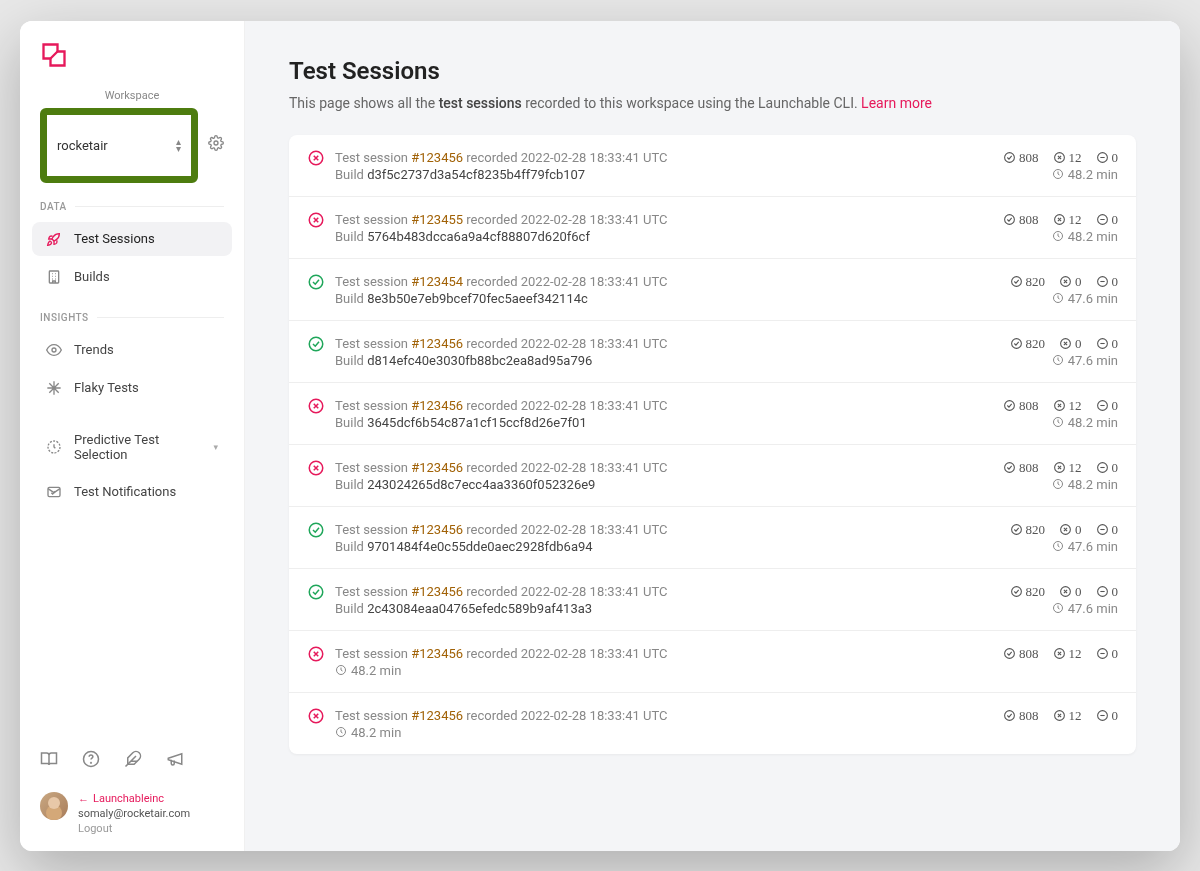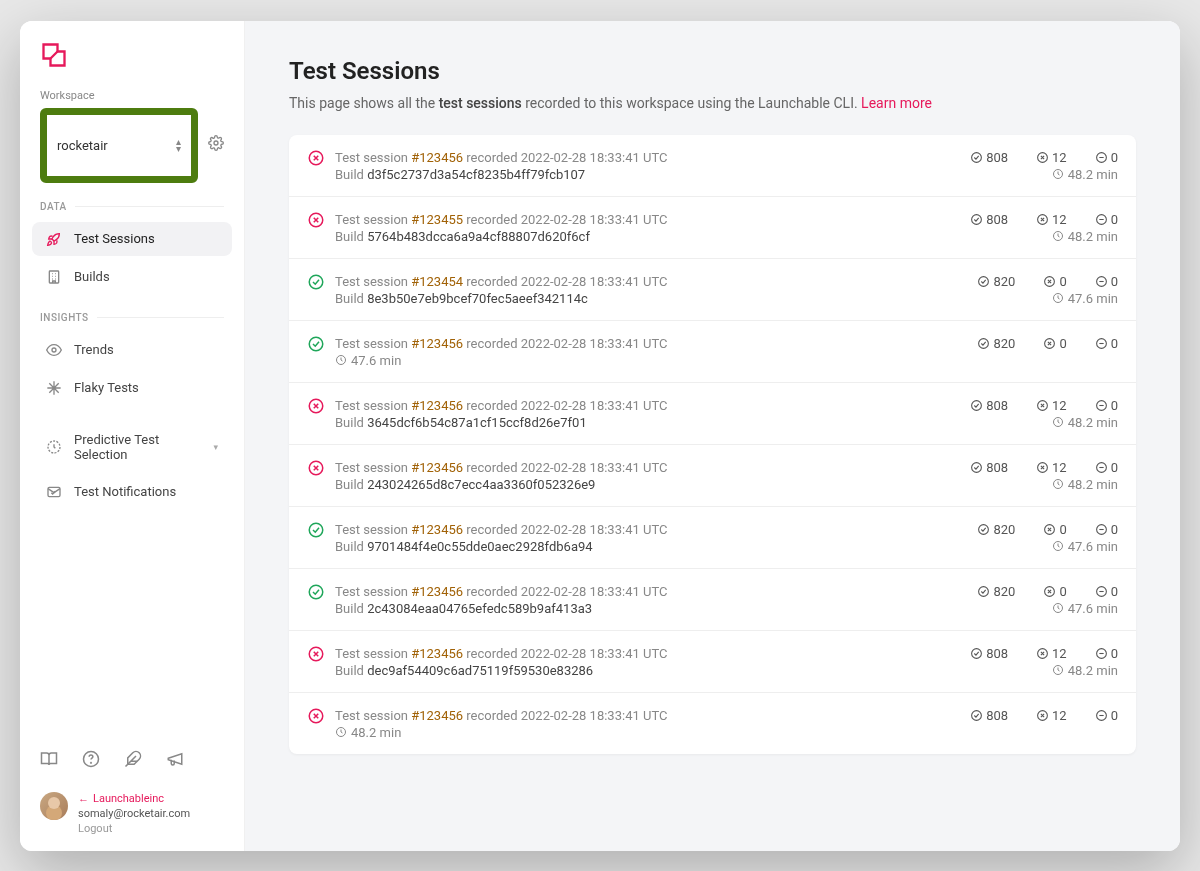--- a/index.html
+++ b/index.html
@@ -3,21 +3,21 @@
 <meta charset="utf-8">
 <style>
 * { box-sizing: border-box; margin: 0; padding: 0; }
 body { font-family: -apple-system, BlinkMacSystemFont, 'Segoe UI', Roboto, sans-serif; background: #e8e8e8; display: flex; justify-content: center; align-items: center; min-height: 100vh; padding: 20px; }
 .app-window { width: 1160px; height: 830px; background: #fff; border-radius: 12px; box-shadow: 0 20px 60px rgba(0,0,0,0.25); display: flex; overflow: hidden; }
 
 .sidebar { width: 225px; background: #fff; display: flex; flex-direction: column; border-right: 1px solid #f0f0f0; padding: 20px 0 16px 0; }
 .logo { padding: 0 20px 16px 20px; }
 .logo svg { width: 28px; height: 28px; }
 
-.workspace-section { padding: 0 20px 18px 20px; }
+.workspace-section { padding: 0 20px 18px 20px; text-align: center; }
 .workspace-label { font-size: 11px; color: #888; margin-bottom: 6px; }
 .workspace-row { display: flex; align-items: center; gap: 10px; }
 .workspace-select { flex: 1; border: 7px solid #4d7c0f; border-radius: 6px; padding: 23px 10px; font-size: 13px; color: #333; background: #fff; display: flex; justify-content: space-between; align-items: center; cursor: pointer; }
 .chev-updown { font-size: 10px; color: #888; line-height: 0.7; display: flex; flex-direction: column; }
 .gear { color: #888; cursor: pointer; }
 
 .section-label { font-size: 10px; font-weight: 500; letter-spacing: 0.5px; color: #999; padding: 0 20px 10px 20px; display: flex; align-items: center; gap: 8px; }
 .section-label::after { content: ""; flex: 1; height: 1px; background: #eee; }
 
 .nav-item { display: flex; align-items: center; gap: 12px; padding: 9px 14px; margin: 0 12px 4px 12px; border-radius: 8px; font-size: 13px; color: #444; cursor: pointer; }
@@ -46,21 +46,21 @@
 
 .sessions-card { background: #fff; border-radius: 8px; box-shadow: 0 1px 3px rgba(0,0,0,0.05); }
 .session-row { padding: 14px 18px; border-bottom: 1px solid #eee; }
 .session-row:last-child { border-bottom: none; }
 .session-top { display: flex; align-items: center; gap: 10px; }
 .status-icon { width: 18px; height: 18px; flex-shrink: 0; }
 .status-fail { color: #e6195b; }
 .status-pass { color: #1fa65a; }
 .session-text { flex: 1; font-size: 13px; color: #888; }
 .session-text .sid { color: #a16207; }
-.stats { display: flex; gap: 28px; font-size: 13px; color: #555; }
+.stats { display: flex; gap: 14px; font-size: 13px; color: #555; font-family: Liberation Serif, serif; }
 .stat { display: flex; align-items: center; gap: 3px; }
 .stat svg { width: 13px; height: 13px; }
 .session-bottom { display: flex; align-items: center; padding-left: 28px; }
 .build-text { flex: 1; font-size: 13px; color: #888; }
 .build-text .hash { color: #444; }
 .duration { font-size: 13px; color: #888; display: flex; align-items: center; gap: 4px; }
 .duration svg { width: 12px; height: 12px; }
 </style>
 </head>
 <body>
@@ -357,20 +357,21 @@
               <span class="stat">
                 <svg viewBox="0 0 24 24" fill="none" stroke="currentColor" stroke-width="2">
                   <circle cx="12" cy="12" r="9"></circle>
                   <path d="M8 12h8"></path>
                 </svg>
                 <span>0</span>
               </span>
             </div>
           </div>
           <div class="session-bottom">
+            <span class="build-text">Build <span class="hash">d814efc40e3030fb88bc2ea8ad95a796</span></span>
             <span class="duration">
               <svg viewBox="0 0 24 24" fill="none" stroke="currentColor" stroke-width="2">
                 <circle cx="12" cy="12" r="9"></circle>
                 <path d="M12 7v5l3 2"></path>
               </svg>
               <span>47.6 min</span>
             </span>
           </div>
         </div>
         <div class="session-row">
@@ -566,21 +567,20 @@
               <span class="stat">
                 <svg viewBox="0 0 24 24" fill="none" stroke="currentColor" stroke-width="2">
                   <circle cx="12" cy="12" r="9"></circle>
                   <path d="M8 12h8"></path>
                 </svg>
                 <span>0</span>
               </span>
             </div>
           </div>
           <div class="session-bottom">
-            <span class="build-text">Build <span class="hash">dec9af54409c6ad75119f59530e83286</span></span>
             <span class="duration">
               <svg viewBox="0 0 24 24" fill="none" stroke="currentColor" stroke-width="2">
                 <circle cx="12" cy="12" r="9"></circle>
                 <path d="M12 7v5l3 2"></path>
               </svg>
               <span>48.2 min</span>
             </span>
           </div>
         </div>
         <div class="session-row">

